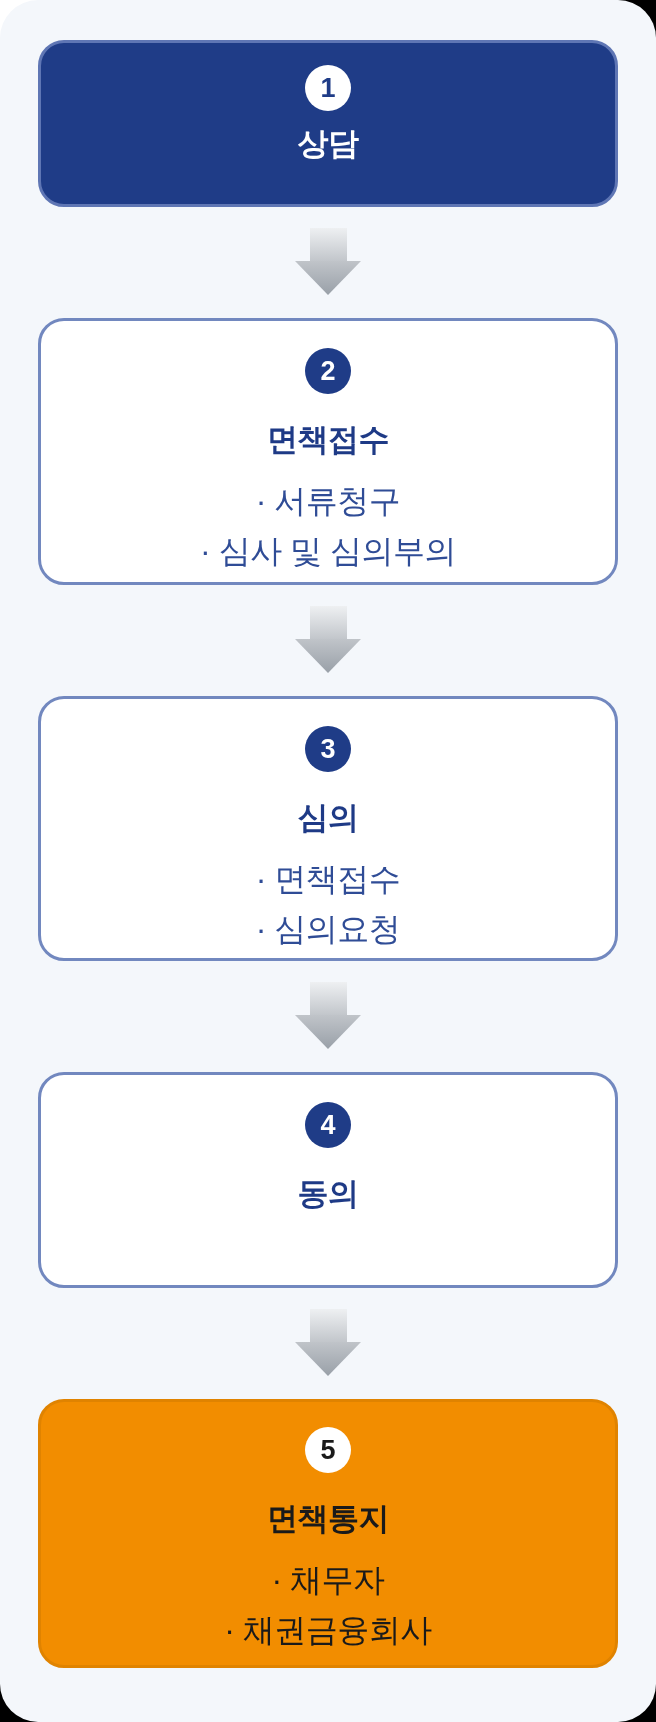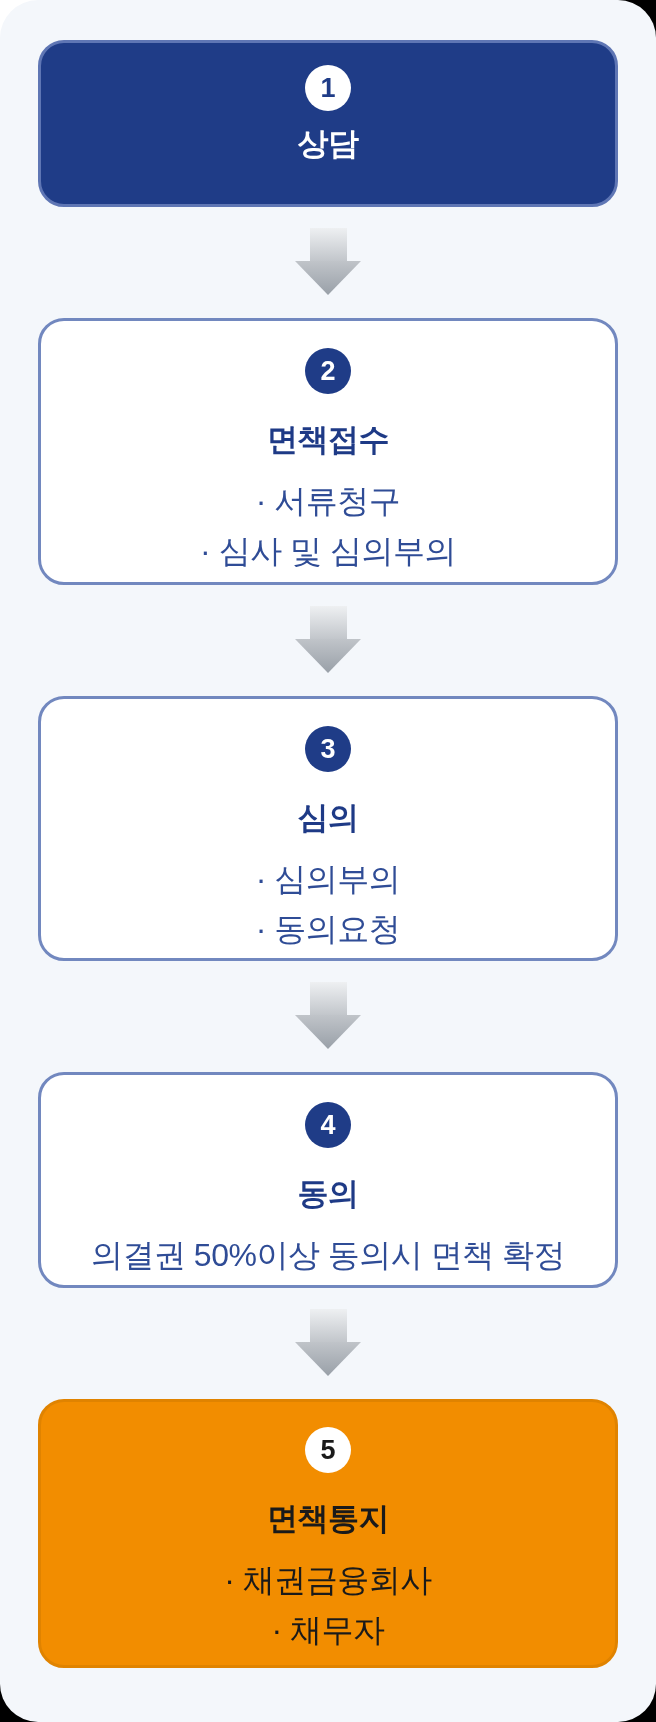--- a/index.html
+++ b/index.html
@@ -98,49 +98,46 @@
     <div class="arrow-stem"></div>
     <div class="arrow-head"></div>
   </div>
 
   <div class="step step--outline h-mid">
     <div class="badge badge--navy">
       <span>3</span>
     </div>
     <div class="step-title">심의</div>
     <div class="step-details">
-      <span class="step-detail">· 심의부의</span>
-      <span class="step-detail">· 동의요청</span>
+      <span class="step-detail">· 면책접수</span>
+      <span class="step-detail">· 심의요청</span>
     </div>
   </div>
 
   <div class="arrow">
     <div class="arrow-stem"></div>
     <div class="arrow-head"></div>
   </div>
 
   <div class="step step--outline h-short">
     <div class="badge badge--navy">
       <span>4</span>
     </div>
     <div class="step-title">동의</div>
-    <div class="step-details">
-      <span class="step-detail">의결권 50%이상 동의시 면책 확정</span>
-    </div>
   </div>
 
   <div class="arrow">
     <div class="arrow-stem"></div>
     <div class="arrow-head"></div>
   </div>
 
   <div class="step step--orange">
     <div class="badge badge--on-orange">
       <span>5</span>
     </div>
     <div class="step-title">면책통지</div>
     <div class="step-details">
+      <span class="step-detail">· 채무자</span>
       <span class="step-detail">· 채권금융회사</span>
-      <span class="step-detail">· 채무자</span>
     </div>
   </div>
 
 </div>
 
 </body></html>

